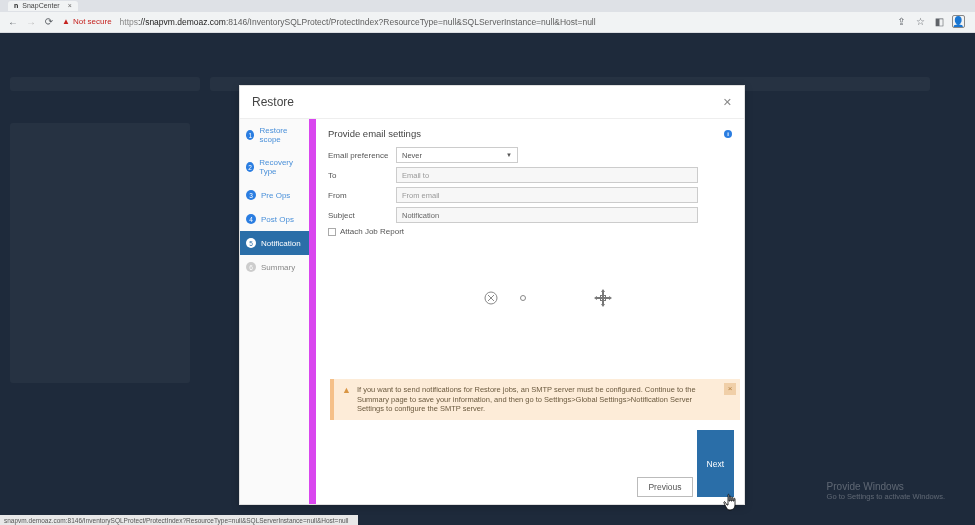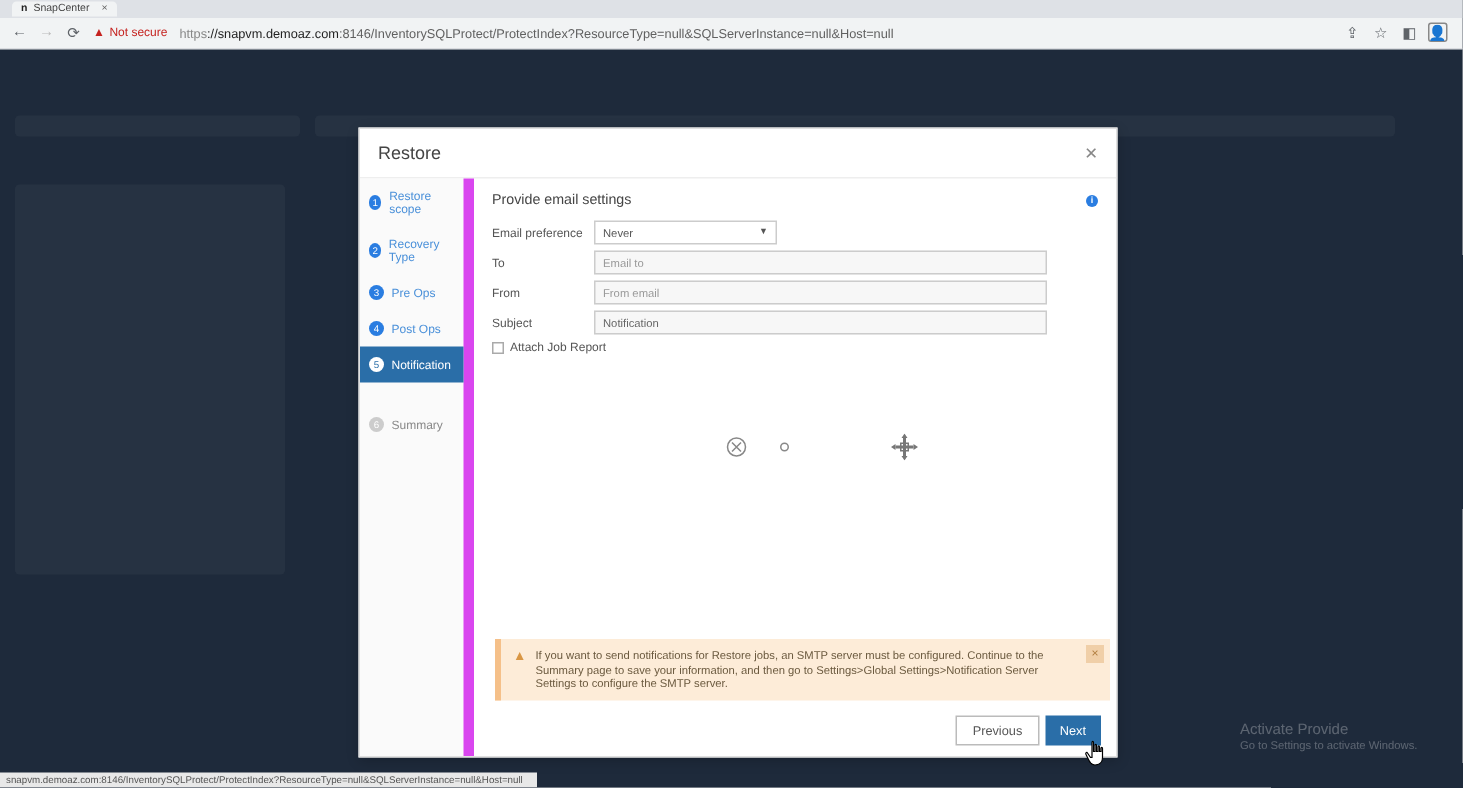--- a/index.html
+++ b/index.html
@@ -146,21 +146,21 @@
       display: inline-flex;
       align-items: center;
       justify-content: center;
       font-size: 6.5px;
     }
     .wizard-step.active {
       background: #2a6ea8;
       color: #fff;
     }
     .wizard-step.active .num { background: #fff; color: #2a6ea8; }
-    .wizard-step.future { color: #888; margin-top: 16px; }
+    .wizard-step.future { color: #888; }
     .wizard-step.future .num { background: #ccc; color: #fff; }
 
     .wizard-content {
       flex: 1;
       display: flex;
       flex-direction: column;
       position: relative;
     }
     .form-area {
       padding: 9px 12px;
@@ -273,21 +273,21 @@
       display: flex;
       justify-content: flex-end;
       gap: 4px;
       padding: 4px 10px 7px;
     }
     .btn {
       font-size: 8.5px;
       padding: 4px 10px;
       cursor: pointer;
     }
-    .btn-prev { border: 1px solid #bbb; background: #fff; color: #555; }
+    .btn-prev { border: 1px solid #bbb; background: #fff; color: #555; margin-top: 47px; }
     .btn-next { border: none; background: #2a6ea8; color: #fff; }
 
     .hand-cursor {
       position: absolute;
       left: 721px;
       top: 459px;
       pointer-events: none;
     }
 
     .watermark {
@@ -446,20 +446,20 @@
         </div>
       </div>
     </div>
   </div>
 
   <svg class="hand-cursor" width="22" height="22" viewBox="0 0 22 22">
     <path d="M7 3 C7 2 8 2 8 3 L8 9 L9 9 L9 5 C9 4 10 4 10 5 L10 9 L11 9 L11 6 C11 5 12 5 12 6 L12 9 L13 9 L13 7 C13 6 14 6 14 7 L14 13 C14 16 12 18 9 18 C7 18 6 17 5 15 L3 11 C2.5 10 3.5 9 4 10 L6 13 L7 13 Z" fill="#fff" stroke="#000" stroke-width="0.8"></path>
   </svg>
 
   <div class="watermark">
-    <div class="t1">Activate Provide</div>
+    <div class="t1">Provide Windows</div>
     <div class="t2">Go to Settings to activate Windows.</div>
   </div>
 
   <div class="statusbar">
     <span>snapvm.demoaz.com:8146/InventorySQLProtect/ProtectIndex?ResourceType=null&amp;SQLServerInstance=null&amp;Host=null</span>
   </div>
 </div>
 
 </body></html>

